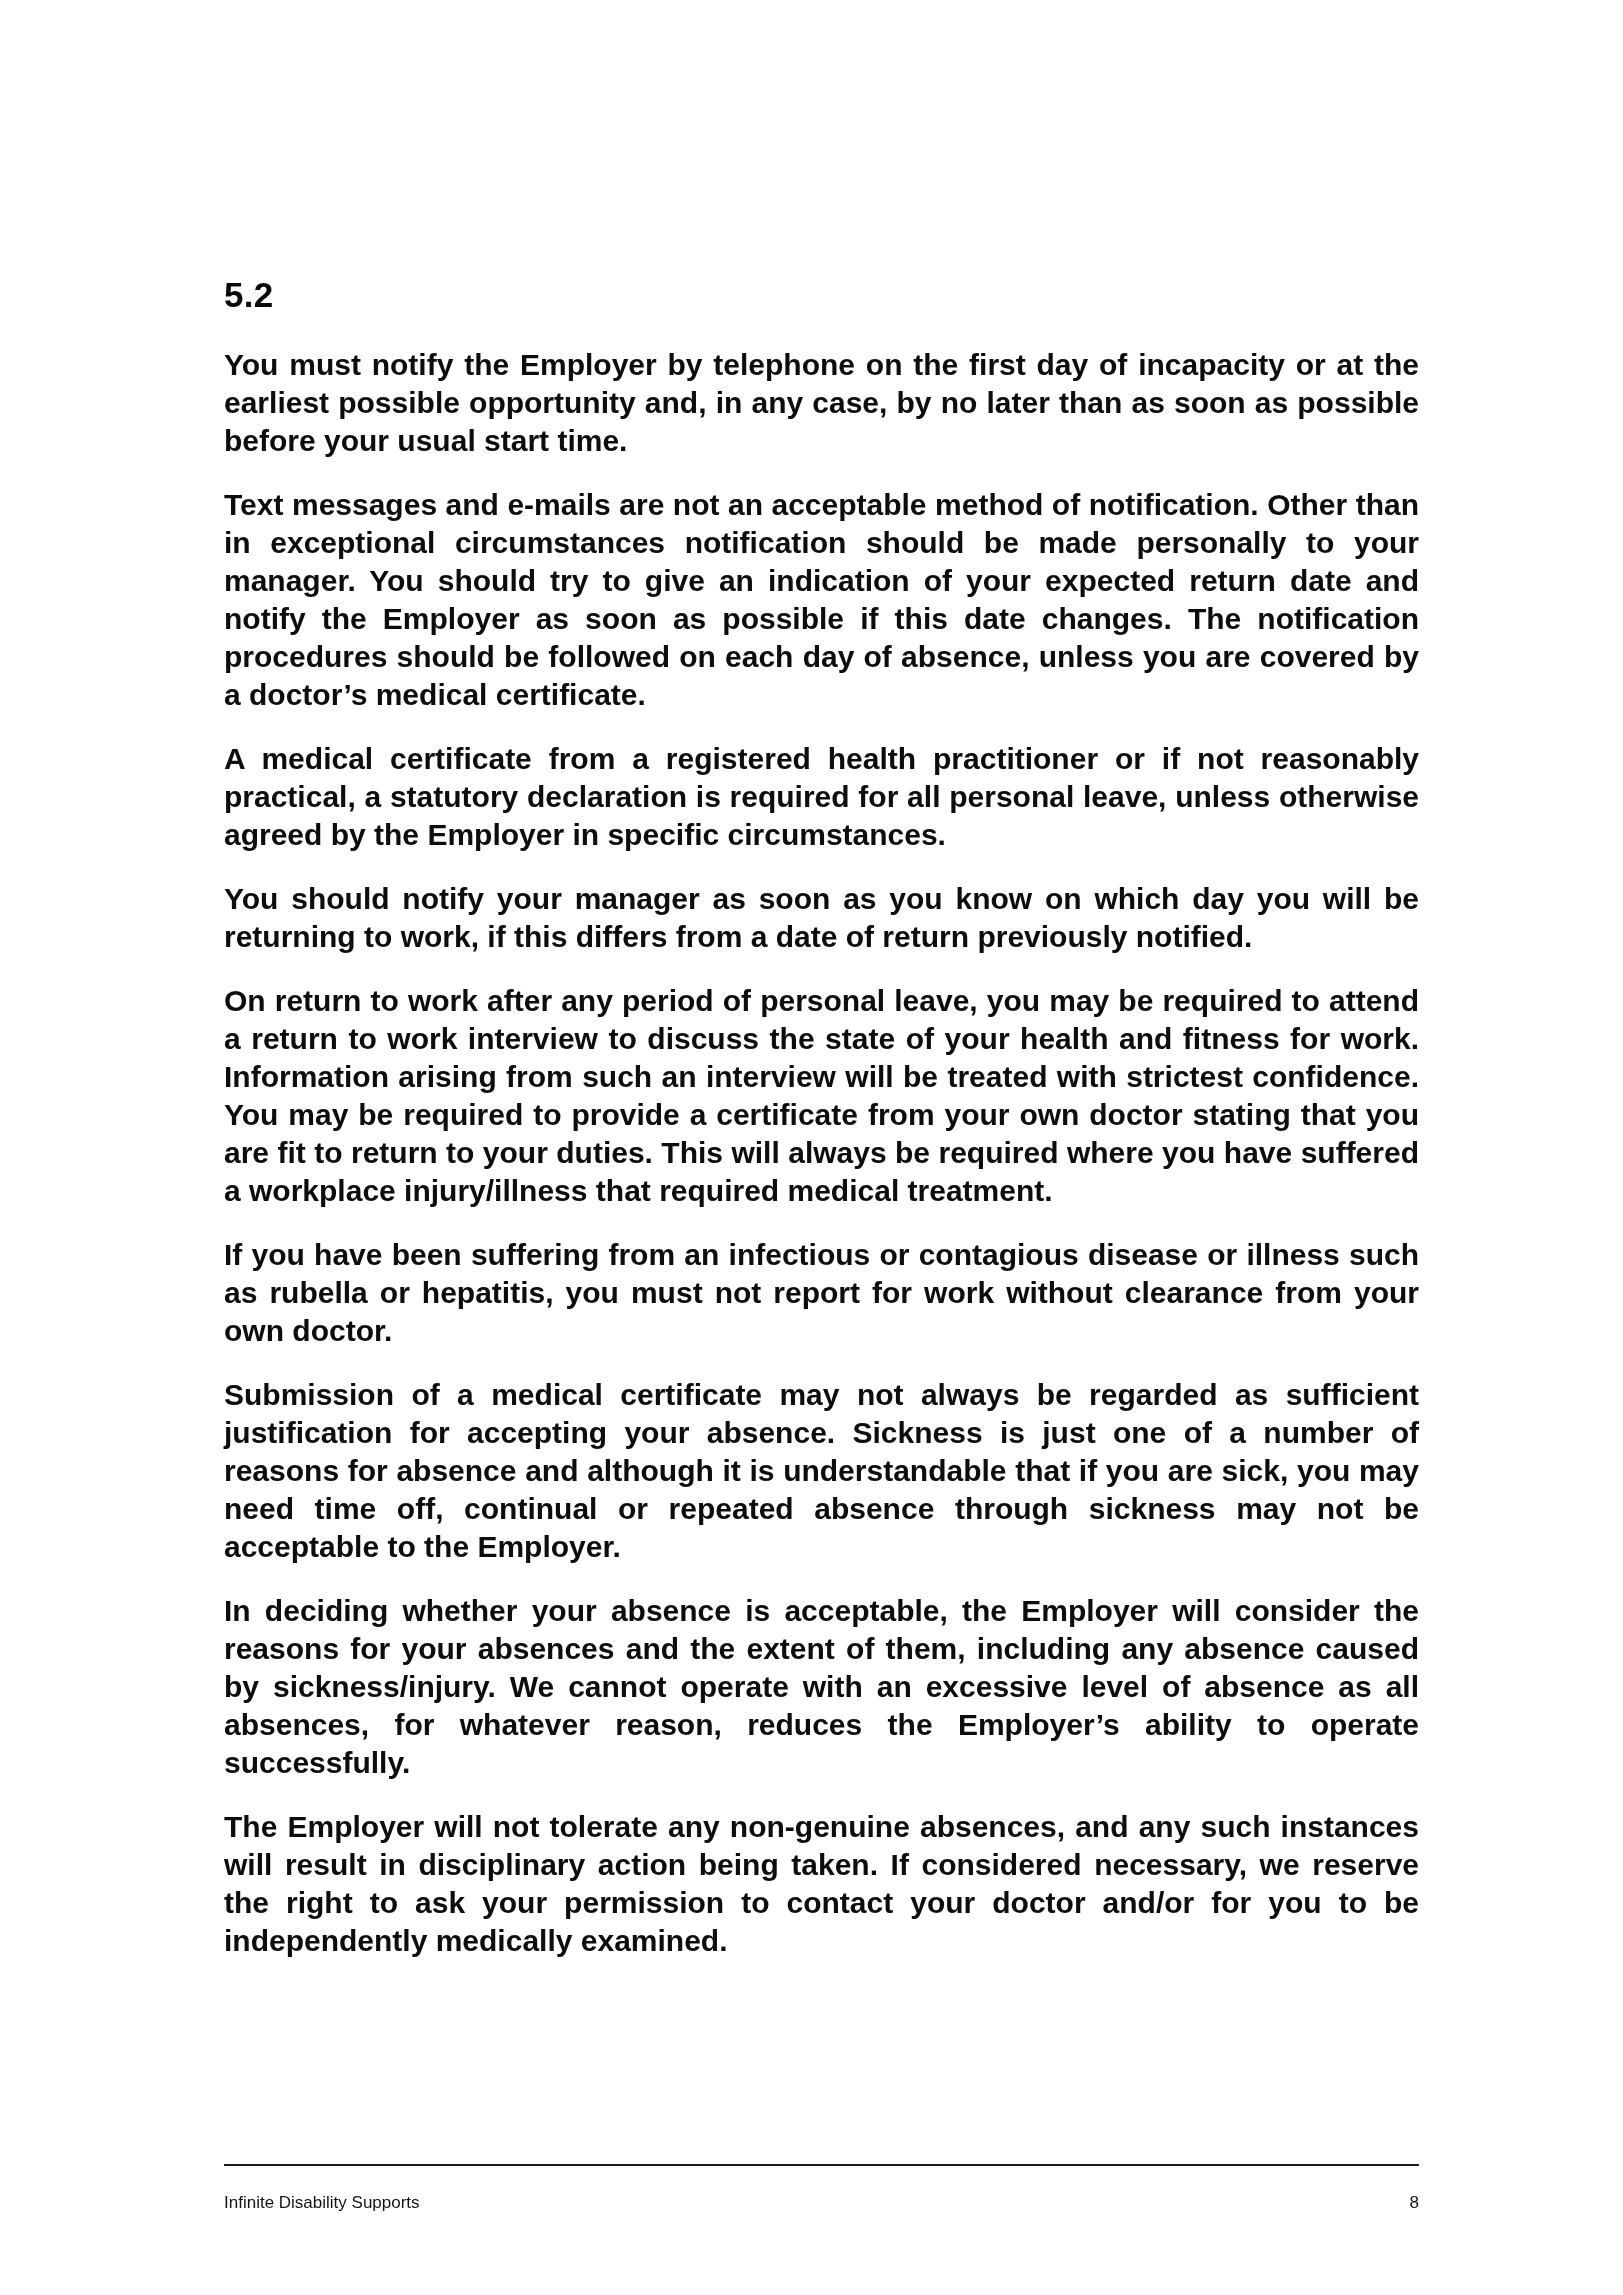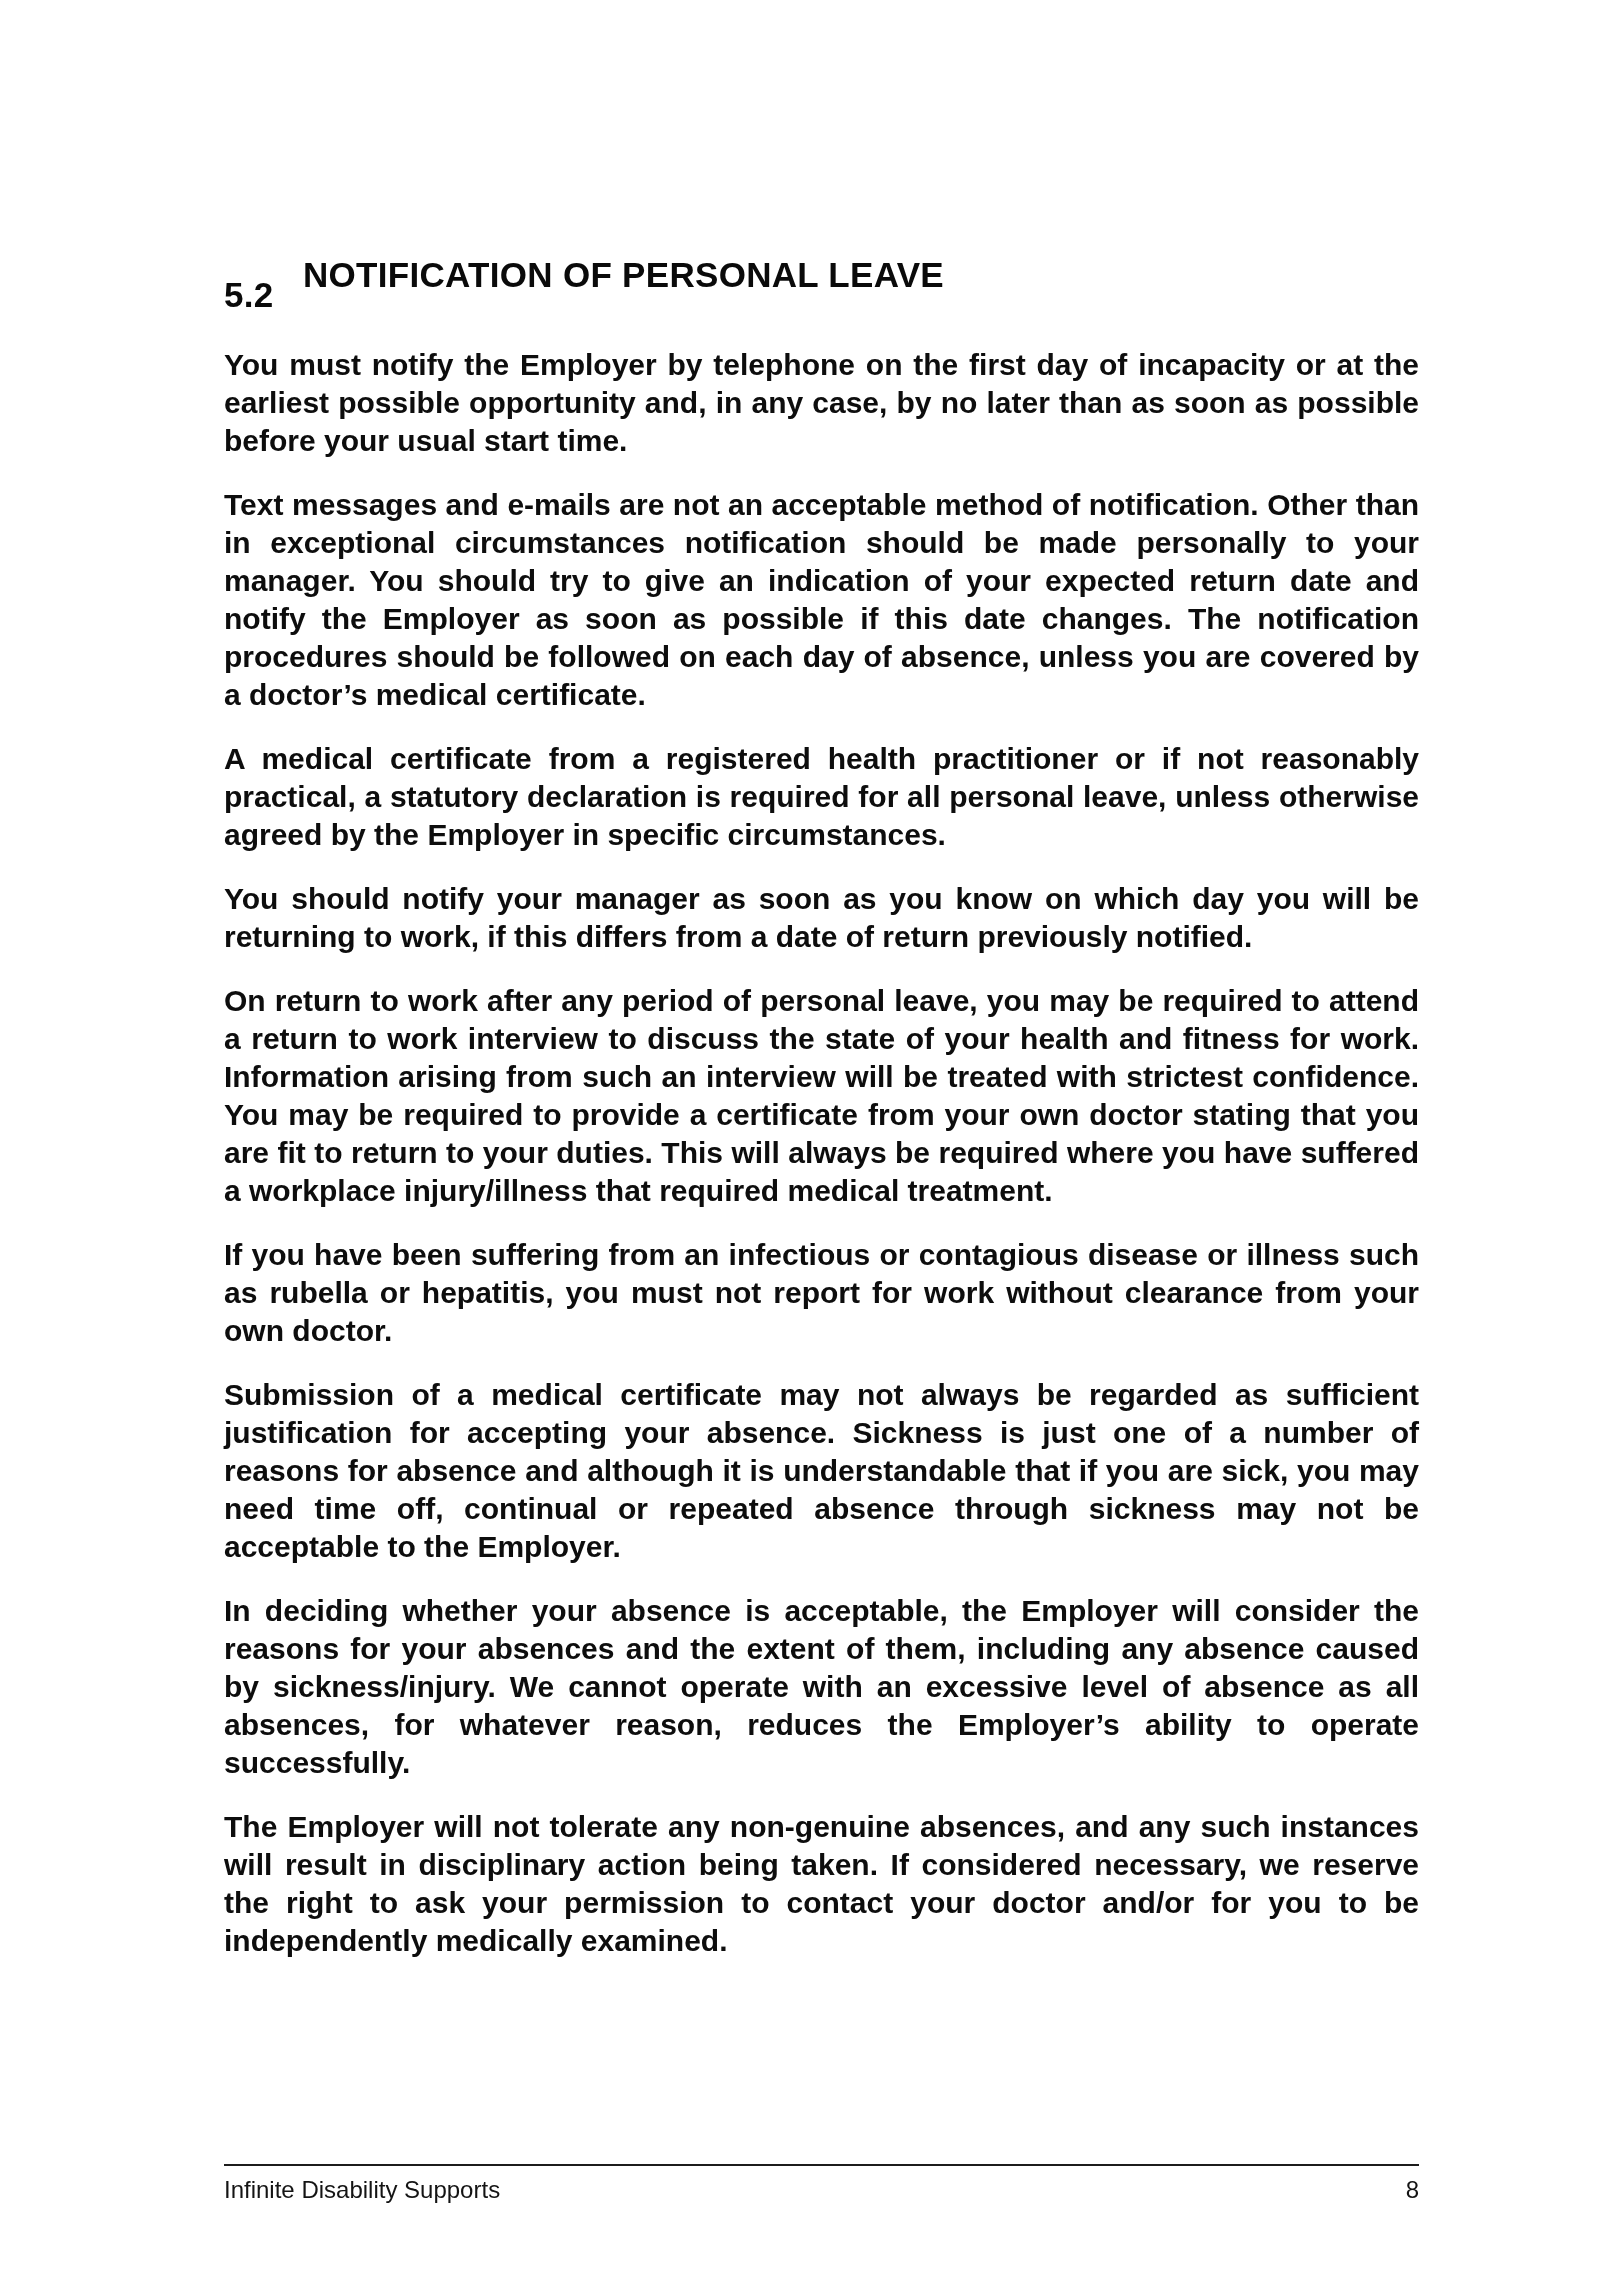--- a/index.html
+++ b/index.html
@@ -41,37 +41,36 @@
     margin: 0 0 26px 0;
     color: #0d0d0d;
     font-weight: bold;
   }
   .footer {
     position: absolute;
     left: 224px;
     right: 205px;
     top: 2164px;
     border-top: 2px solid #1c1c1c;
-    padding-top: 10px;
+    padding-top: 27px;
     display: flex;
     justify-content: space-between;
     align-items: baseline;
-    font-size: 24px;
+    font-size: 17px;
     color: #141414;
   }
 </style>
 </head>
 <body>
 
 <div class="page">
   <div class="content">
 
     <h2 class="heading">
       <span class="num">5.2</span>
-      <span class="title">NOTIFICATION OF PERSONAL LEAVE</span>
     </h2>
     <p class="para">You must notify the Employer by telephone on the first day of incapacity or at the earliest possible opportunity and, in any case, by no later than as soon as possible before your usual start time.</p>
     <p class="para">Text messages and e-mails are not an acceptable method of notification. Other than in exceptional circumstances notification should be made personally to your manager. You should try to give an indication of your expected return date and notify the Employer as soon as possible if this date changes. The notification procedures should be followed on each day of absence, unless you are covered by a doctor’s medical certificate.</p>
 
     <p class="para">A medical certificate from a registered health practitioner or if not reasonably practical, a statutory declaration is required for all personal leave, unless otherwise agreed by the Employer in specific circumstances.</p>
 
     <p class="para">You should notify your manager as soon as you know on which day you will be returning to work, if this differs from a date of return previously notified.</p>
     <p class="para">On return to work after any period of personal leave, you may be required to attend a return to work interview to discuss the state of your health and fitness for work. Information arising from such an interview will be treated with strictest confidence. You may be required to provide a certificate from your own doctor stating that you are fit to return to your duties. This will always be required where you have suffered a workplace injury/illness that required medical treatment.</p>
     <p class="para">If you have been suffering from an infectious or contagious disease or illness such as rubella or hepatitis, you must not report for work without clearance from your own doctor.</p>
 

